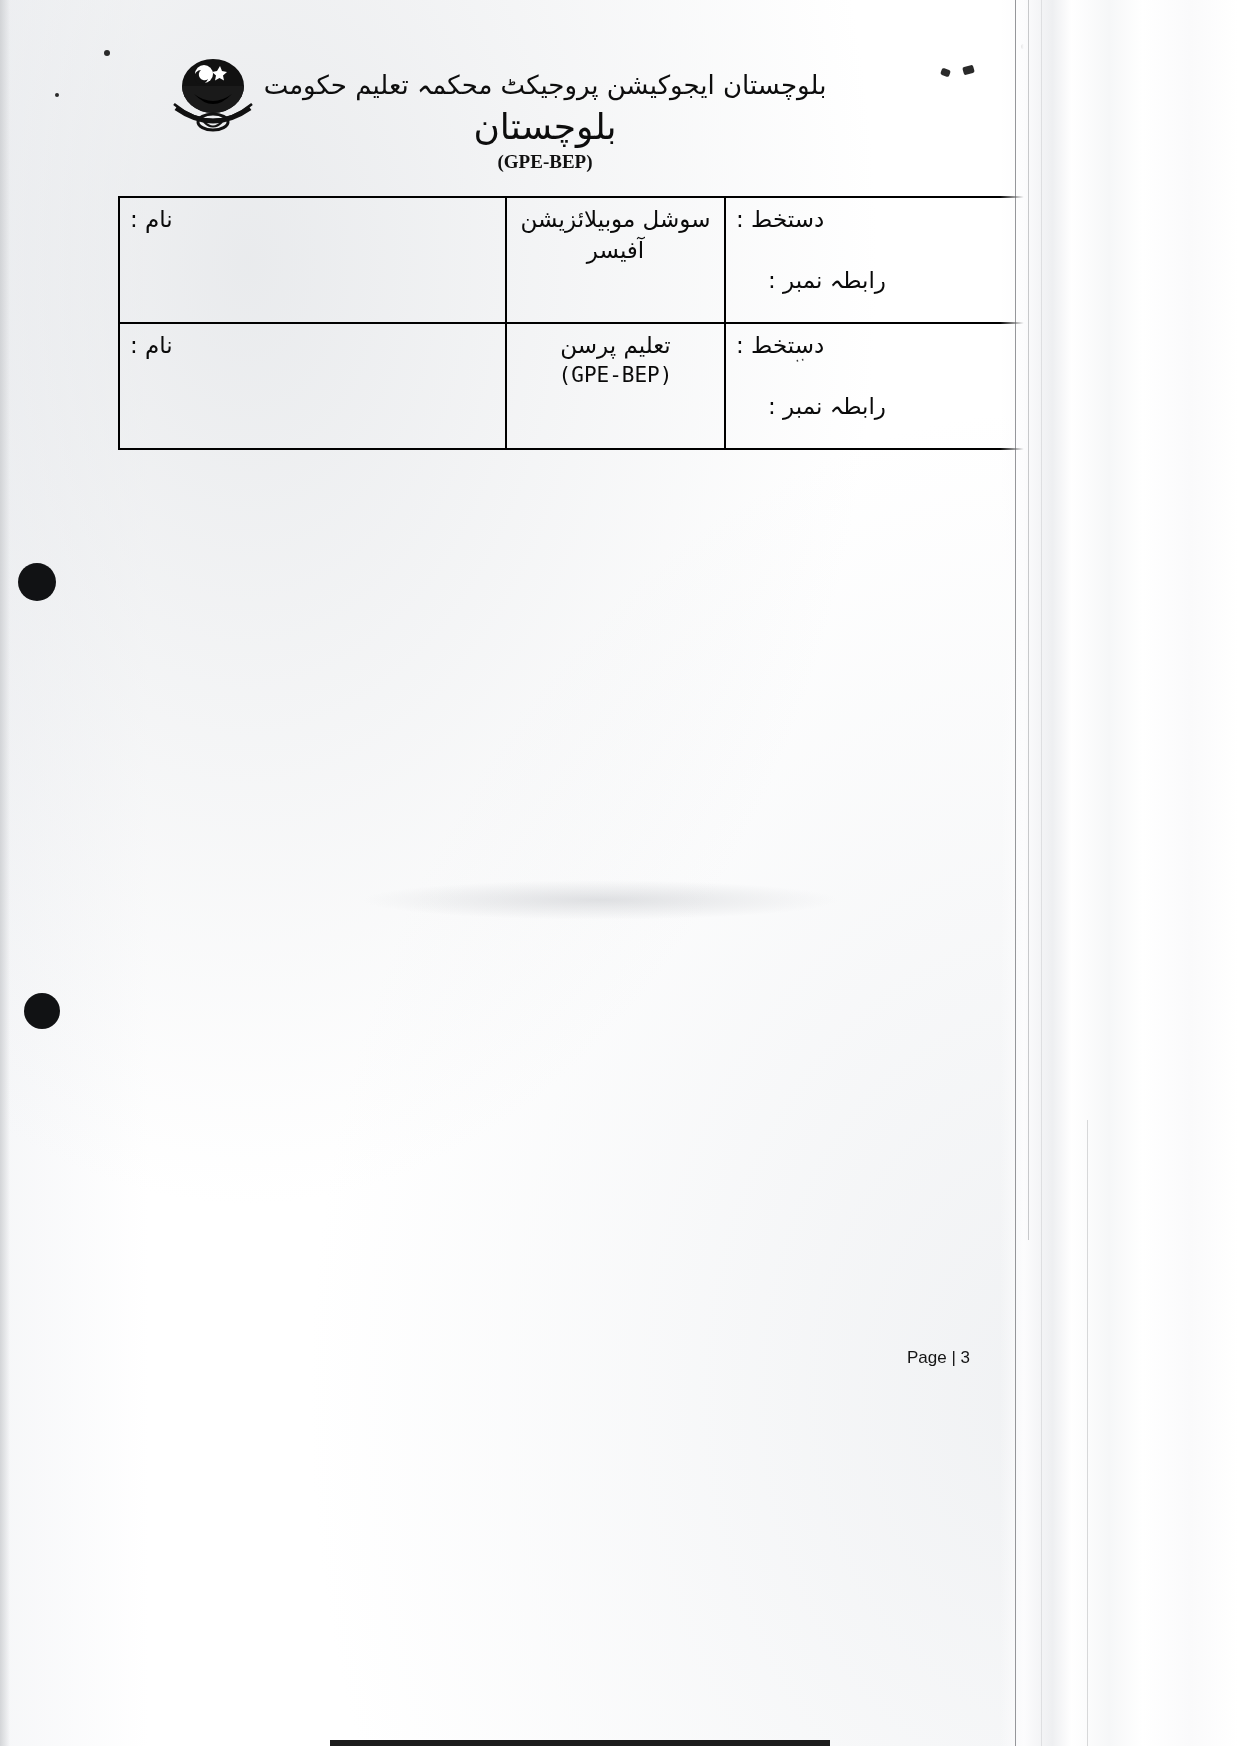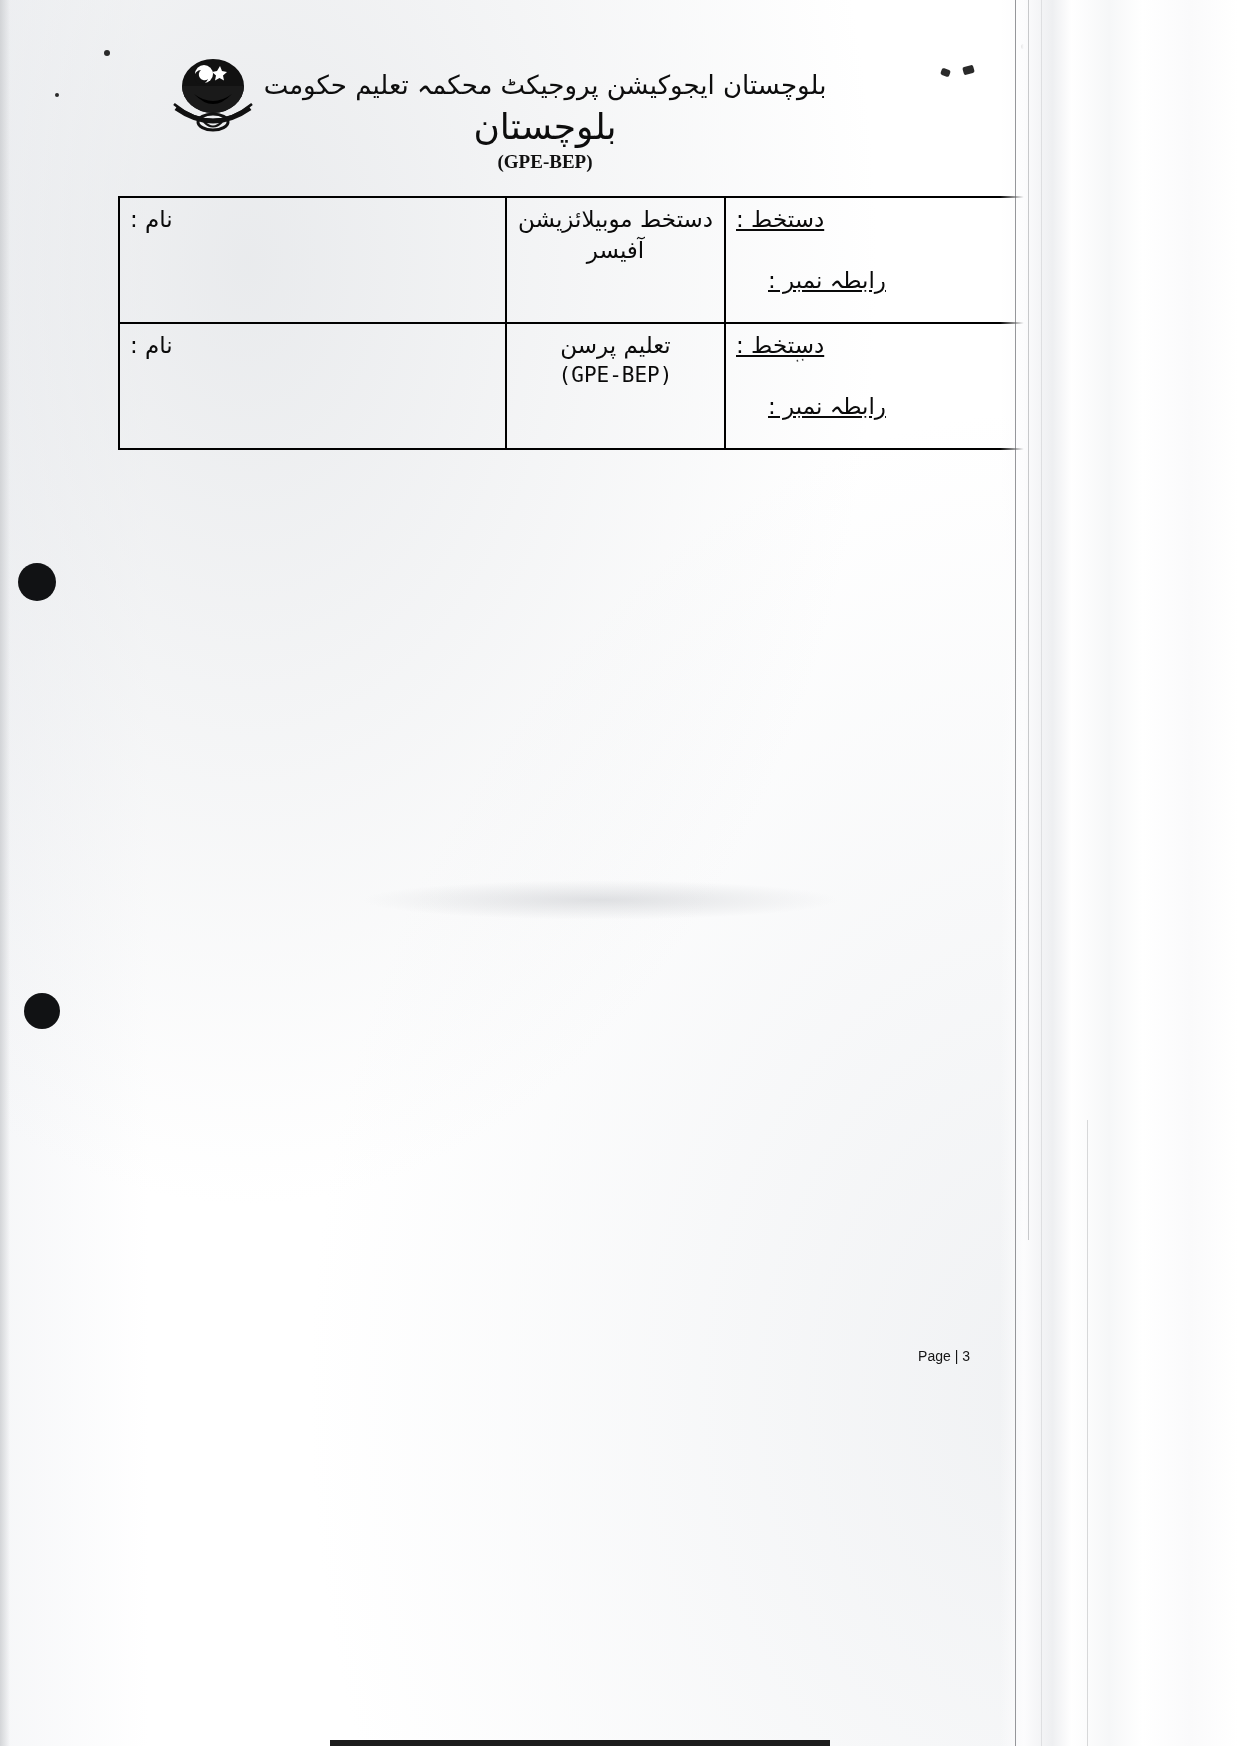--- a/index.html
+++ b/index.html
@@ -142,21 +142,21 @@
     border: 2px solid #000;
     padding: 6px 10px;
     vertical-align: top;
     font-family: "DejaVu Sans", sans-serif;
     font-size: 23px;
     color: #0a0a0a;
     line-height: 1.35;
   }
   .col-name   { width: 365px; height: 112px; margin-left: 38px; }
   .col-role   { width: 197px; text-align: center; }
-  .col-sign   { width: 290px; text-decoration: underline; }
+  .col-sign   { width: 290px; }
 
   .role-en {
     font-family: "DejaVu Sans Mono", monospace;
     font-size: 21px;
     letter-spacing: 0px;
     direction: ltr;
   }
   .label-name {
     letter-spacing: 3px;
     text-align: left;
@@ -172,21 +172,21 @@
     color: #3a3a3a;
     transform: rotate(-12deg);
     letter-spacing: 1px;
   }
 
   .page-number {
     position: absolute;
     right: 268px;
     top: 1348px;
     font-family: "Liberation Sans", sans-serif;
-    font-size: 14px;
+    font-size: 17px;
     color: #151515;
   }
 
   .smudge {
     position: absolute;
     left: 360px;
     top: 880px;
     width: 480px;
     height: 40px;
     background: radial-gradient(ellipse at center, rgba(200,202,206,0.55) 0%, rgba(255,255,255,0) 70%);
@@ -228,21 +228,21 @@
   </div>
 
   <table class="form-table">
     <tbody>
       <tr>
         <td class="col-sign">
           <div class="sign-line1">دستخط :</div>
           <div class="sign-line2">رابطہ نمبر :</div>
         </td>
         <td class="col-role">
-          <div>دستخط موبیلائزیشن آفیسر</div>
+          <div>سوشل موبیلائزیشن آفیسر</div>
           <div class="role-en"></div>
         </td>
         <td class="col-name">
           <div class="label-name">نام :</div>
           <div></div>
         </td>
       </tr>
       <tr>
         <td class="col-sign">
           <div class="sign-line1">دستخط :</div>

